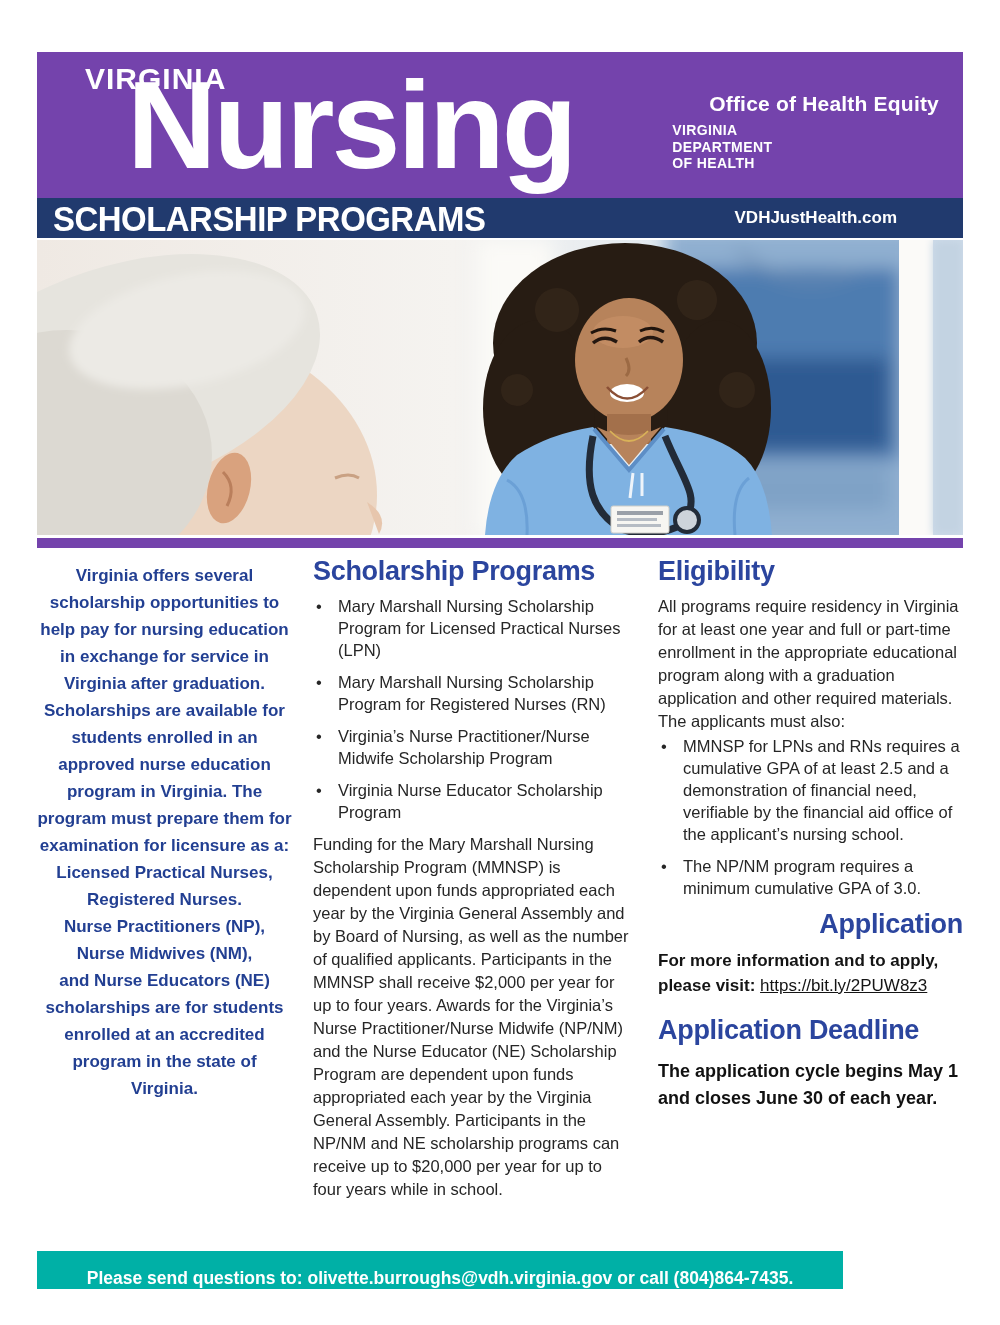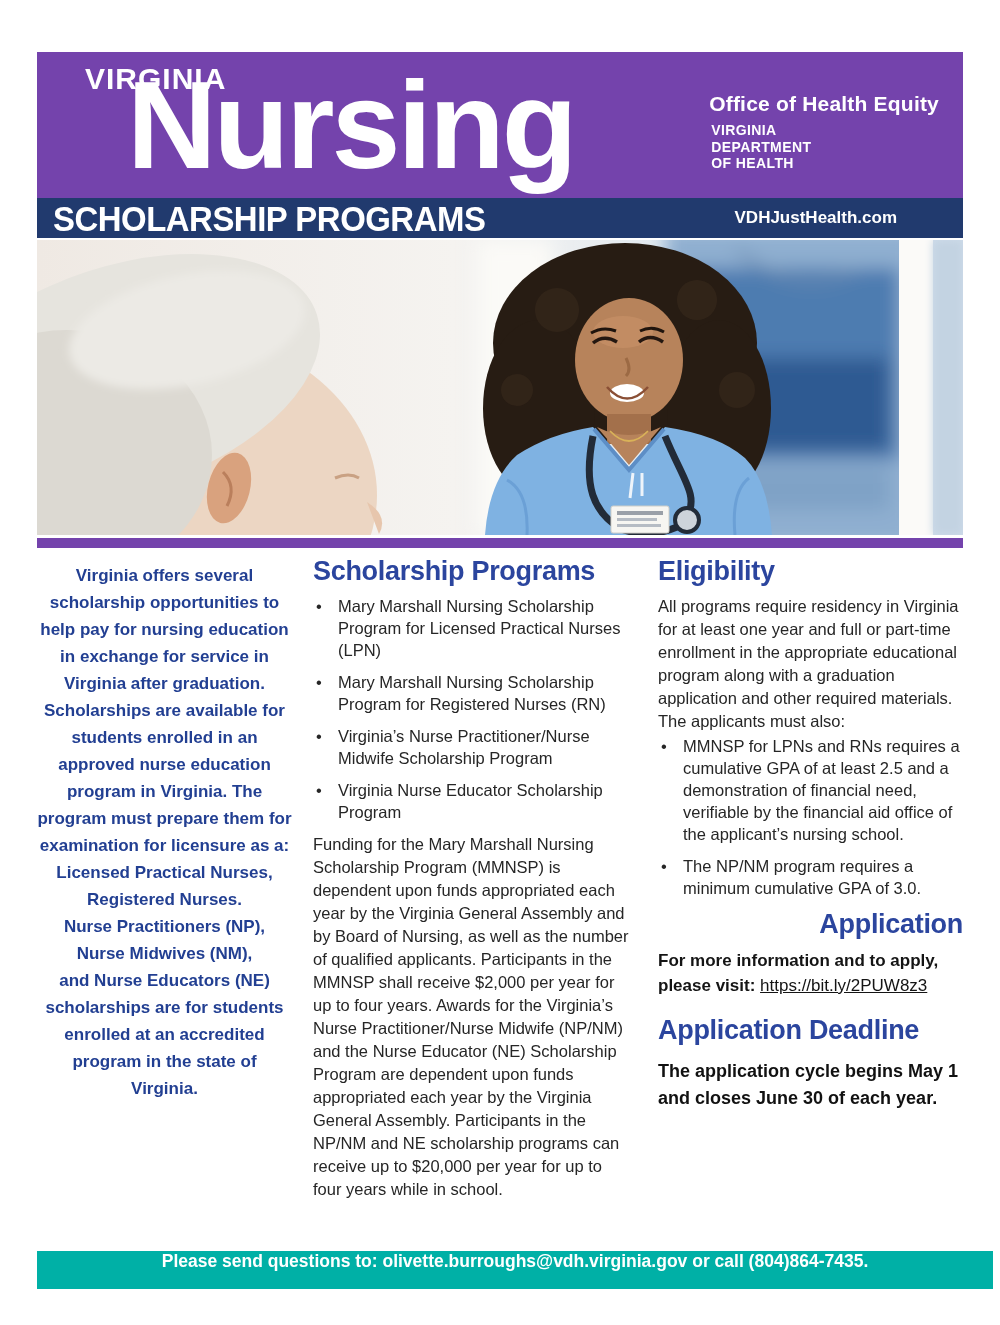--- a/index.html
+++ b/index.html
@@ -4,21 +4,21 @@
 <style>
   html,body{margin:0;padding:0;background:#ffffff;}
   body{font-family:"Liberation Sans", sans-serif; -webkit-font-smoothing:antialiased;}
   .page{position:relative;width:1000px;height:1325px;background:#ffffff;overflow:hidden;padding-left:36px;}
 
   
   .band-purple{position:absolute;left:37px;top:52px;width:926px;height:146px;background:#7443ac;}
   .kicker{position:absolute;left:48px;top:10px;color:#ffffff;font-size:30px;font-weight:bold;letter-spacing:1px;}
   .big-title{position:absolute;left:90px;top:8px;color:#ffffff;font-size:124px;font-weight:700;line-height:1.05;letter-spacing:-3px;z-index:6;white-space:nowrap;}
   .logo-block{position:absolute;right:24px;top:40px;color:#ffffff;text-align:left;z-index:4;}
-  .logo-office{font-size:21px;font-weight:bold;letter-spacing:0.2px;}
+  .logo-office{font-size:21px;font-weight:bold;letter-spacing:0.2px;margin-left:39px;}
   .logo-row{display:flex;align-items:flex-start;margin-top:0px;}
   .logo-vdh{font-size:62px;font-weight:bold;font-style:italic;line-height:0.9;letter-spacing:-3px;margin-top:2px;}
   .logo-dept{font-size:14px;font-weight:bold;line-height:1.18;margin-left:2px;margin-top:6px;letter-spacing:0.4px;}
   .band-navy{position:absolute;left:37px;top:198px;width:926px;height:40px;background:#213a6e;z-index:2;}
   .subtitle{position:absolute;left:16px;top:1px;color:#ffffff;font-size:35px;font-weight:bold;letter-spacing:-0.5px;transform:scaleX(0.94);transform-origin:left center;white-space:nowrap;}
   .website{position:absolute;right:66px;top:10px;color:#ffffff;font-size:17px;font-weight:bold;}
 
   
   .hero{position:absolute;left:37px;top:240px;width:926px;height:295px;overflow:hidden;background:#e8e6e2;}
   .hero svg{display:block;}
@@ -39,21 +39,21 @@
   .mid-para{margin-top:9px;}
   .app-lead{font-size:17px;line-height:25px;color:#141414;font-weight:bold;margin-top:2px;}
   .app-link{font-weight:normal;text-decoration:underline;color:#141414;}
   .h-app{margin-top:14px;text-align:right;}
   .h-deadline{margin-top:32px;}
   .deadline-text{font-size:18px;line-height:27px;font-weight:bold;color:#111111;margin-top:12px;}
   .elig-body{margin-top:2px;}
   .elig-bullets{margin-top:8px;}
 
   
-  .footer-bar{position:absolute;left:37px;top:1251px;width:956px;height:38px;background:#00b0a6;display:flex;align-items:flex-start;justify-content:center;}
+  .footer-bar{position:absolute;left:37px;top:1251px;width:806px;height:38px;background:#00b0a6;display:flex;align-items:flex-end;justify-content:center;}
   .footer-text{color:#ffffff;font-size:17.5px;font-weight:bold;}
 </style>
 </head>
 <body>
 
 <div class="page">
 
   <div class="band-purple">
     <div class="kicker">VIRGINIA</div>
     <div class="big-title">Nursing</div>

